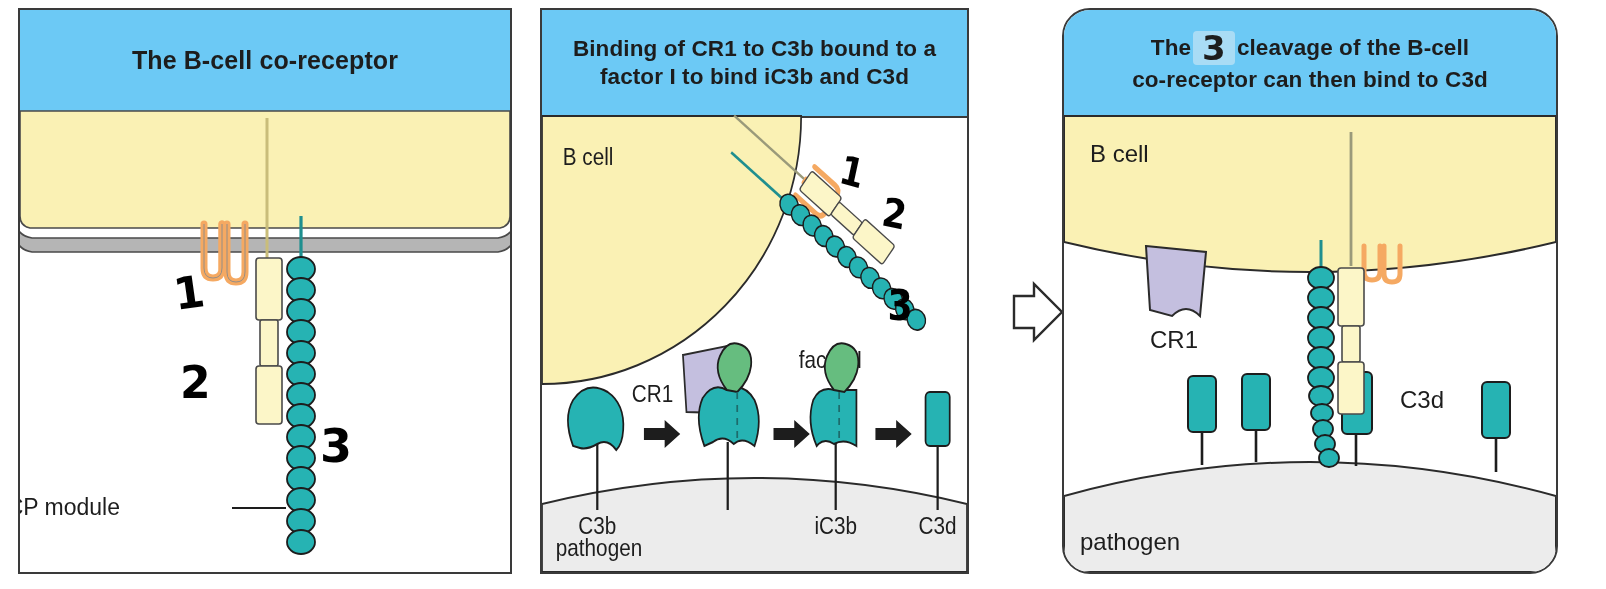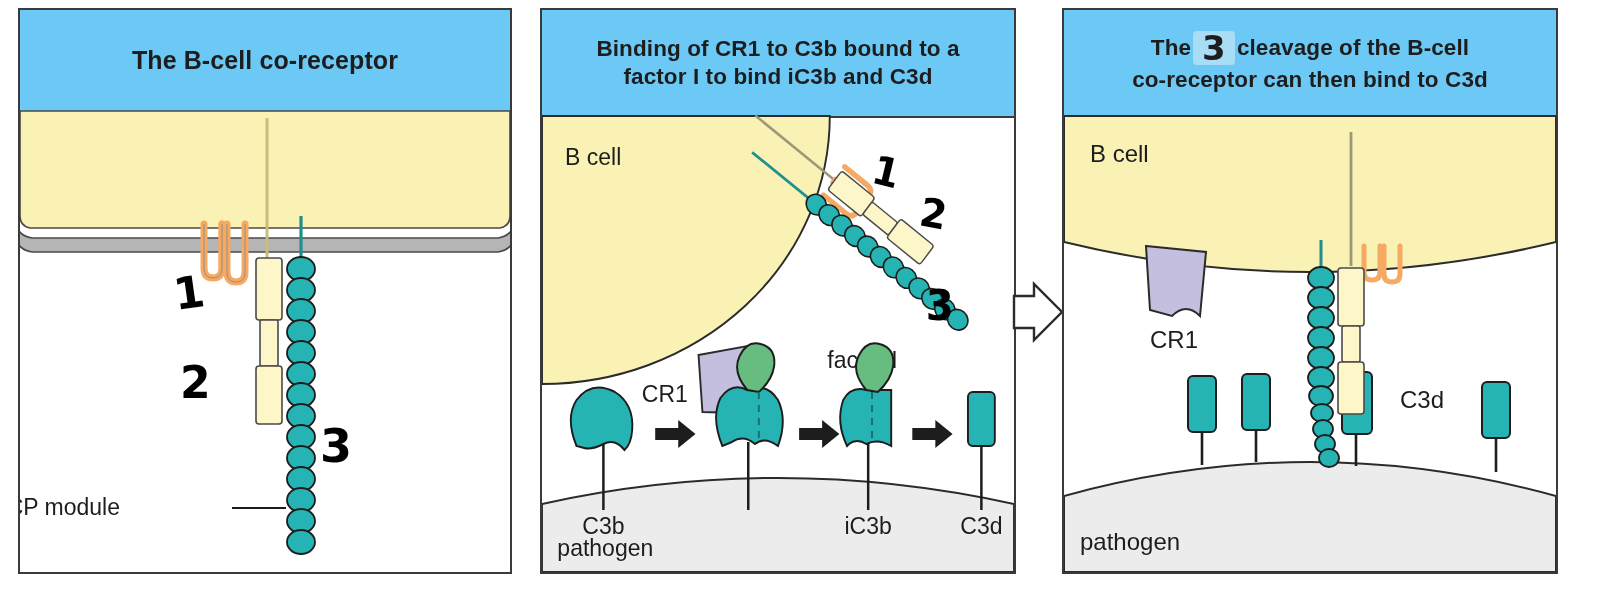--- a/index.html
+++ b/index.html
@@ -1,21 +1,21 @@
 <!DOCTYPE html>
 <html><head>
 <meta charset="utf-8">
 <style>
   html,body{margin:0;padding:0;background:#ffffff;}
   body{width:1606px;height:589px;font-family:"Liberation Sans",sans-serif;overflow:hidden;}
   #stage{position:relative;width:1606px;height:589px;}
   .panel{position:absolute;top:8px;height:566px;border:2px solid #3a3a3a;background:#fff;box-sizing:border-box;overflow:hidden;}
   #panel-1{left:18px;width:494px;}
-  #panel-2{left:540px;width:476px;}
-  #panel-3{left:1062px;width:496px;}
+  #panel-2{left:540px;width:429px;}
+  #panel-3{left:1062px;width:496px;border-radius:28px;}
   .hdr{position:absolute;left:0;top:0;width:100%;box-sizing:border-box;
        background:#6cc9f5;border-bottom:2px solid #3a3a3a;color:#1d1d1d;
        font-weight:bold;text-align:center;letter-spacing:.1px;
        display:flex;align-items:center;justify-content:center;}
   #hdr-1{height:103px;font-size:25px;}
   #hdr-2{height:108px;font-size:22.5px;line-height:28px;padding:0 14px;}
   #hdr-3{height:108px;font-size:22.5px;line-height:30px;padding:0 14px;}
   .svgwrap{position:absolute;left:0;top:0;width:100%;height:100%;}
   .lbl{font-family:"Liberation Sans",sans-serif;fill:#1d1d1d;}
   .num{font-family:"DejaVu Sans",sans-serif;font-weight:bold;fill:#000;}

